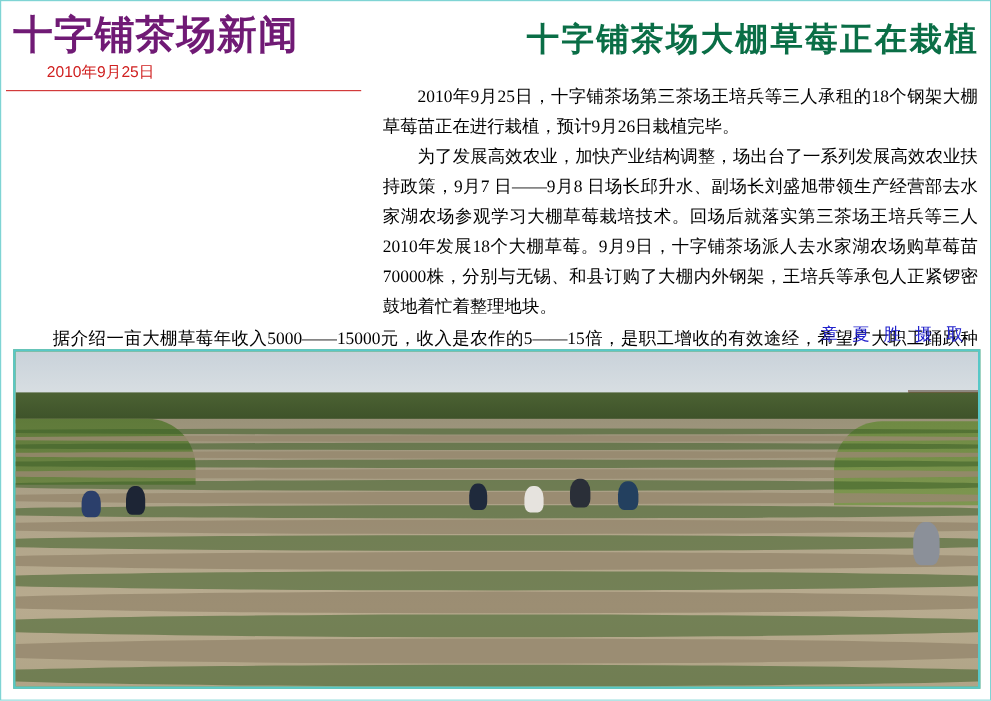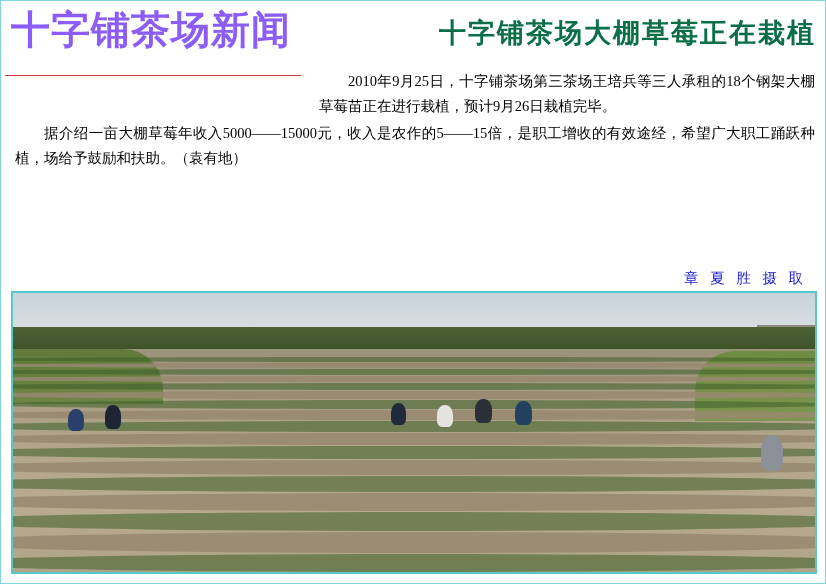--- a/index.html
+++ b/index.html
@@ -24,23 +24,23 @@
   
   .masthead {
     position: absolute;
     left: 10px;
     top: 8px;
     width: 300px;
     height: 62px;
   }
   .masthead-title {
     font-family: "DejaVu Serif", "Liberation Serif", serif;
-    font-size: 39px;
+    font-size: 33px;
     font-weight: bold;
-    color: #8b5cf6;
+    color: #701a75;
     letter-spacing: 1px;
     line-height: 40px;
     white-space: nowrap;
   }
   .masthead-date {
     margin-top: 2px;
     margin-left: 28px;
     font-family: "Liberation Sans", sans-serif;
     font-size: 13px;
     color: #d02020;
@@ -186,30 +186,32 @@
     border-radius: 40px 0 0 0;
   }
 </style>
 </head>
 <body>
 
 <div class="page">
 
   <div class="masthead">
     <div class="masthead-title">十字铺茶场新闻</div>
+    <div class="masthead-date">2010年9月25日</div>
   </div>
   <div class="masthead-rule"></div>
 
   <div class="headline">十字铺茶场大棚草莓正在栽植</div>
 
   <div class="article">
     <p class="indent">2010年9月25日，十字铺茶场第三茶场王培兵等三人承租的18个钢架大棚草莓苗正在进行栽植，预计9月26日栽植完毕。</p>
   </div>
 
   <div class="article-wide">
+    <p class="indent" style="margin-left:304px;width:496px;">为了发展高效农业，加快产业结构调整，场出台了一系列发展高效农业扶持政策，9月7 日——9月8 日场长邱升水、副场长刘盛旭带领生产经营部去水家湖农场参观学习大棚草莓栽培技术。回场后就落实第三茶场王培兵等三人2010年发展18个大棚草莓。9月9日，十字铺茶场派人去水家湖农场购草莓苗70000株，分别与无锡、和县订购了大棚内外钢架，王培兵等承包人正紧锣密鼓地着忙着整理地块。</p>
     <p class="indent" style="margin-top:2px;">据介绍一亩大棚草莓年收入5000——15000元，收入是农作的5——15倍，是职工增收的有效途经，希望广大职工踊跃种植，场给予鼓励和扶助。（袁有地）</p>
   </div>
 
   <div class="byline">章 夏 胜 摄 取</div>
 
   <div class="photo-frame">
     <div class="photo">
       <div class="sky"></div>
       <div class="building b1"></div>
       <div class="building b2"></div>

